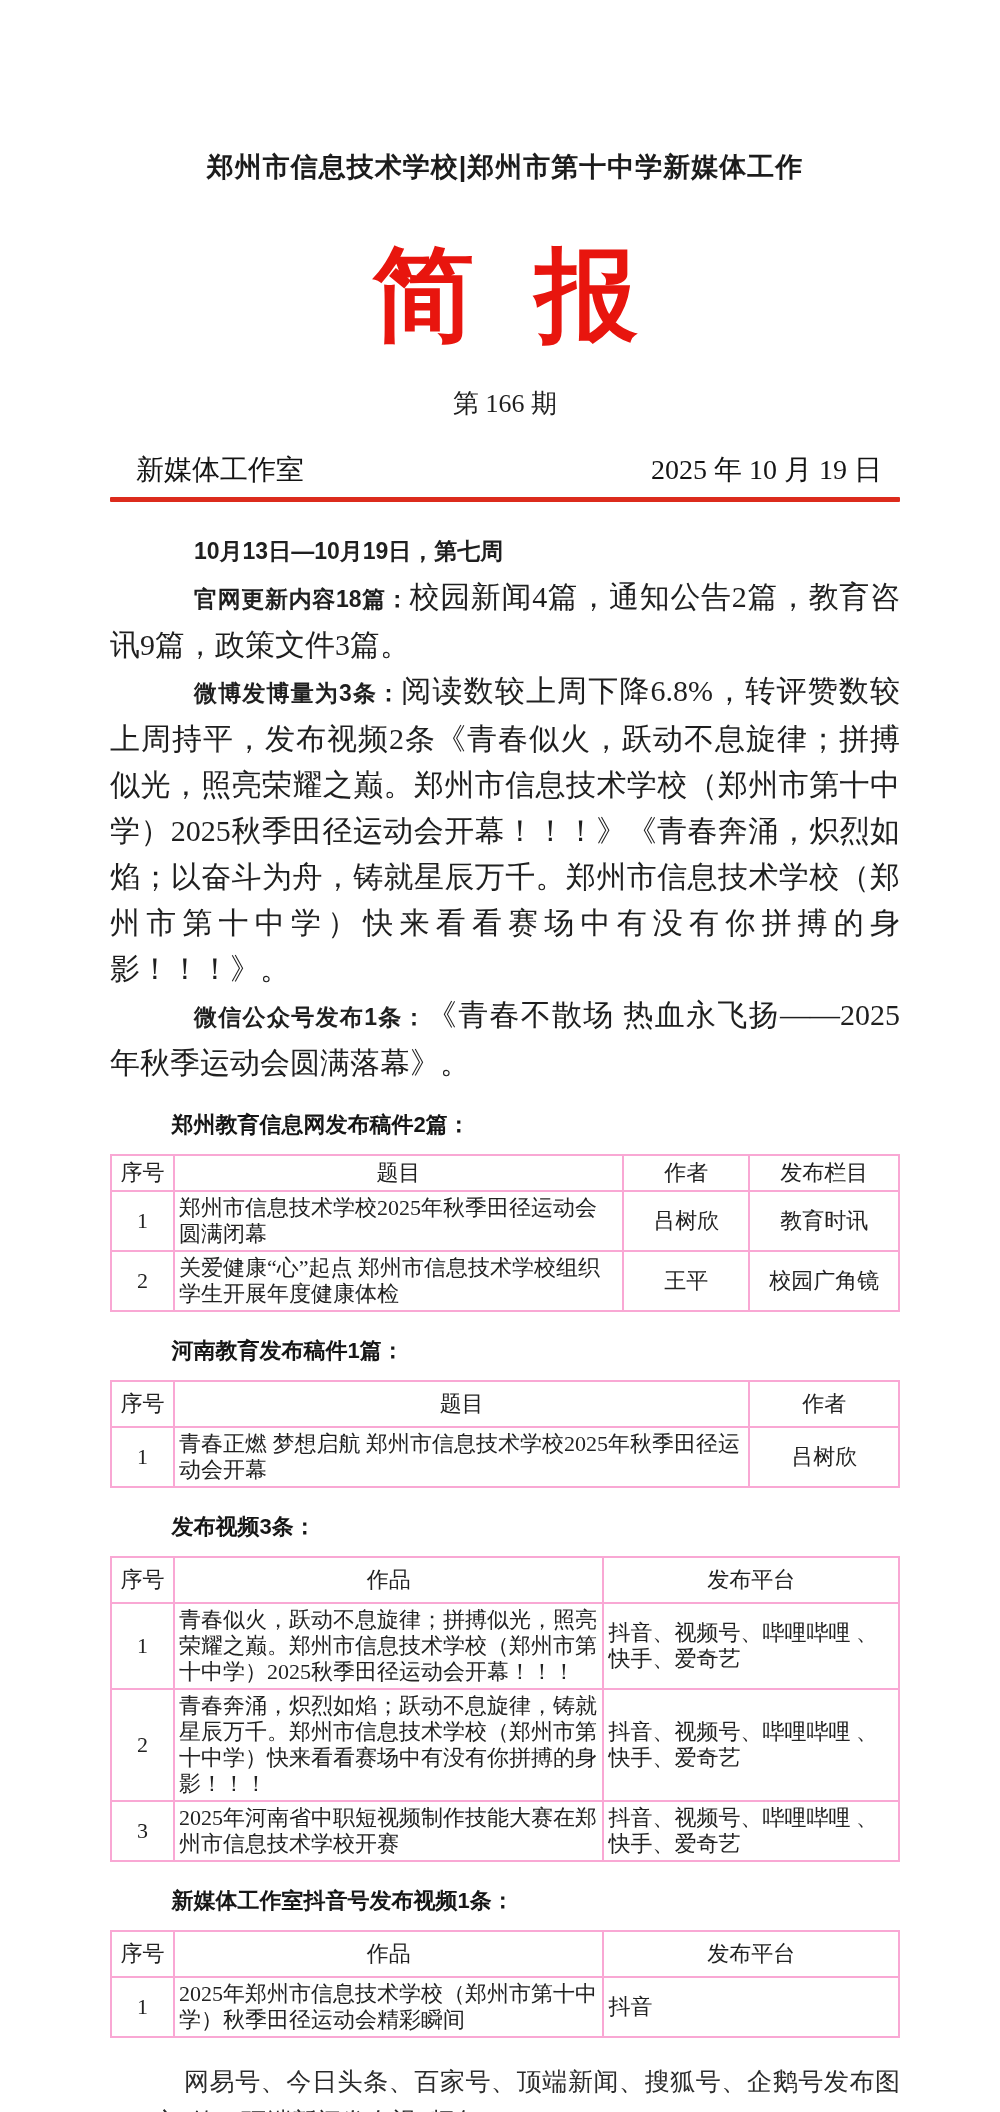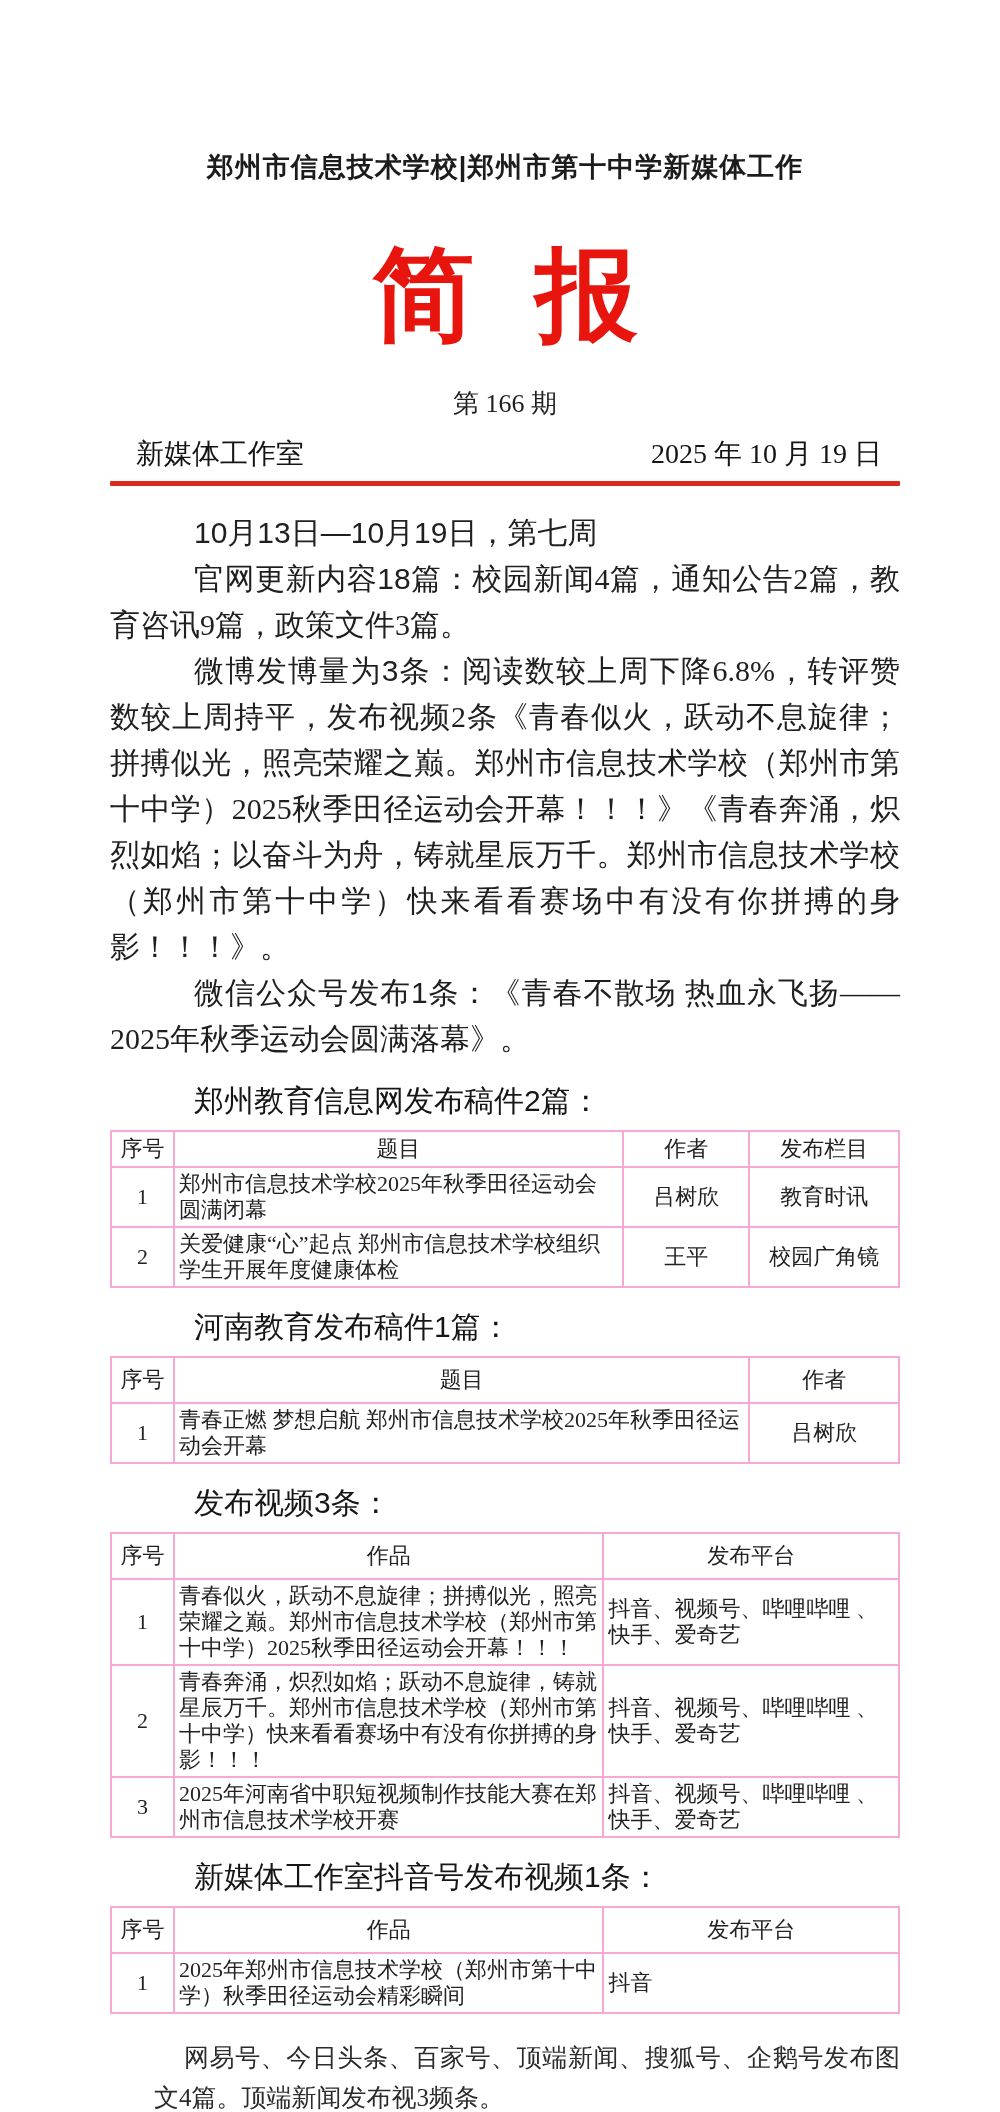--- a/index.html
+++ b/index.html
@@ -16,31 +16,31 @@
     font-family:"Liberation Sans","DejaVu Sans",sans-serif;
   }
   .title{
     margin:56px 0 0 0;text-align:center;color:#e8150e;
     font-size:102px;line-height:110px;font-weight:bold;
     letter-spacing:0.6em;padding-left:0.6em;
     font-family:"Liberation Serif","DejaVu Serif",serif;
   }
   .issue{margin-top:38px;text-align:center;font-size:26px;color:#1e1e1e;line-height:30px;}
   .masthead{
-    margin-top:18px;display:flex;justify-content:space-between;align-items:baseline;
+    margin-top:34px;display:flex;justify-content:space-between;align-items:baseline;
     font-size:28px;color:#141414;padding:0 18px 0 26px;line-height:34px;text-align:center;
   }
   .rule{margin-top:10px;height:5px;background:#dc2b1c;border-radius:1px;}
 
   .bodytext{margin-top:24px;font-size:30px;line-height:46px;text-align:justify;color:#1f1f1f;}
   .bodytext p{margin:0;text-indent:2.8em;}
-  .bodytext p b{font-weight:normal;font-family:"Liberation Sans","DejaVu Sans",sans-serif;font-size:30px;}
+  .bodytext p b{font-weight:bold;font-family:"Liberation Sans","DejaVu Sans",sans-serif;font-size:23px;}
 
   h2.sec{
-    margin:18px 0 0 0;font-size:30px;line-height:42px;font-weight:normal;color:#161616;
+    margin:18px 0 0 0;font-size:22px;line-height:42px;font-weight:bold;color:#161616;
     text-indent:2.8em;font-family:"Liberation Sans","DejaVu Sans",sans-serif;
   }
   table.rep{
     width:100%;border-collapse:collapse;table-layout:fixed;
     margin-top:8px;font-size:22px;color:#222;
   }
   table.rep th,table.rep td{
     border:2px solid #f9a8d4;line-height:26px;vertical-align:middle;
     padding:3px 4px;font-weight:normal;word-break:break-all;
   }

